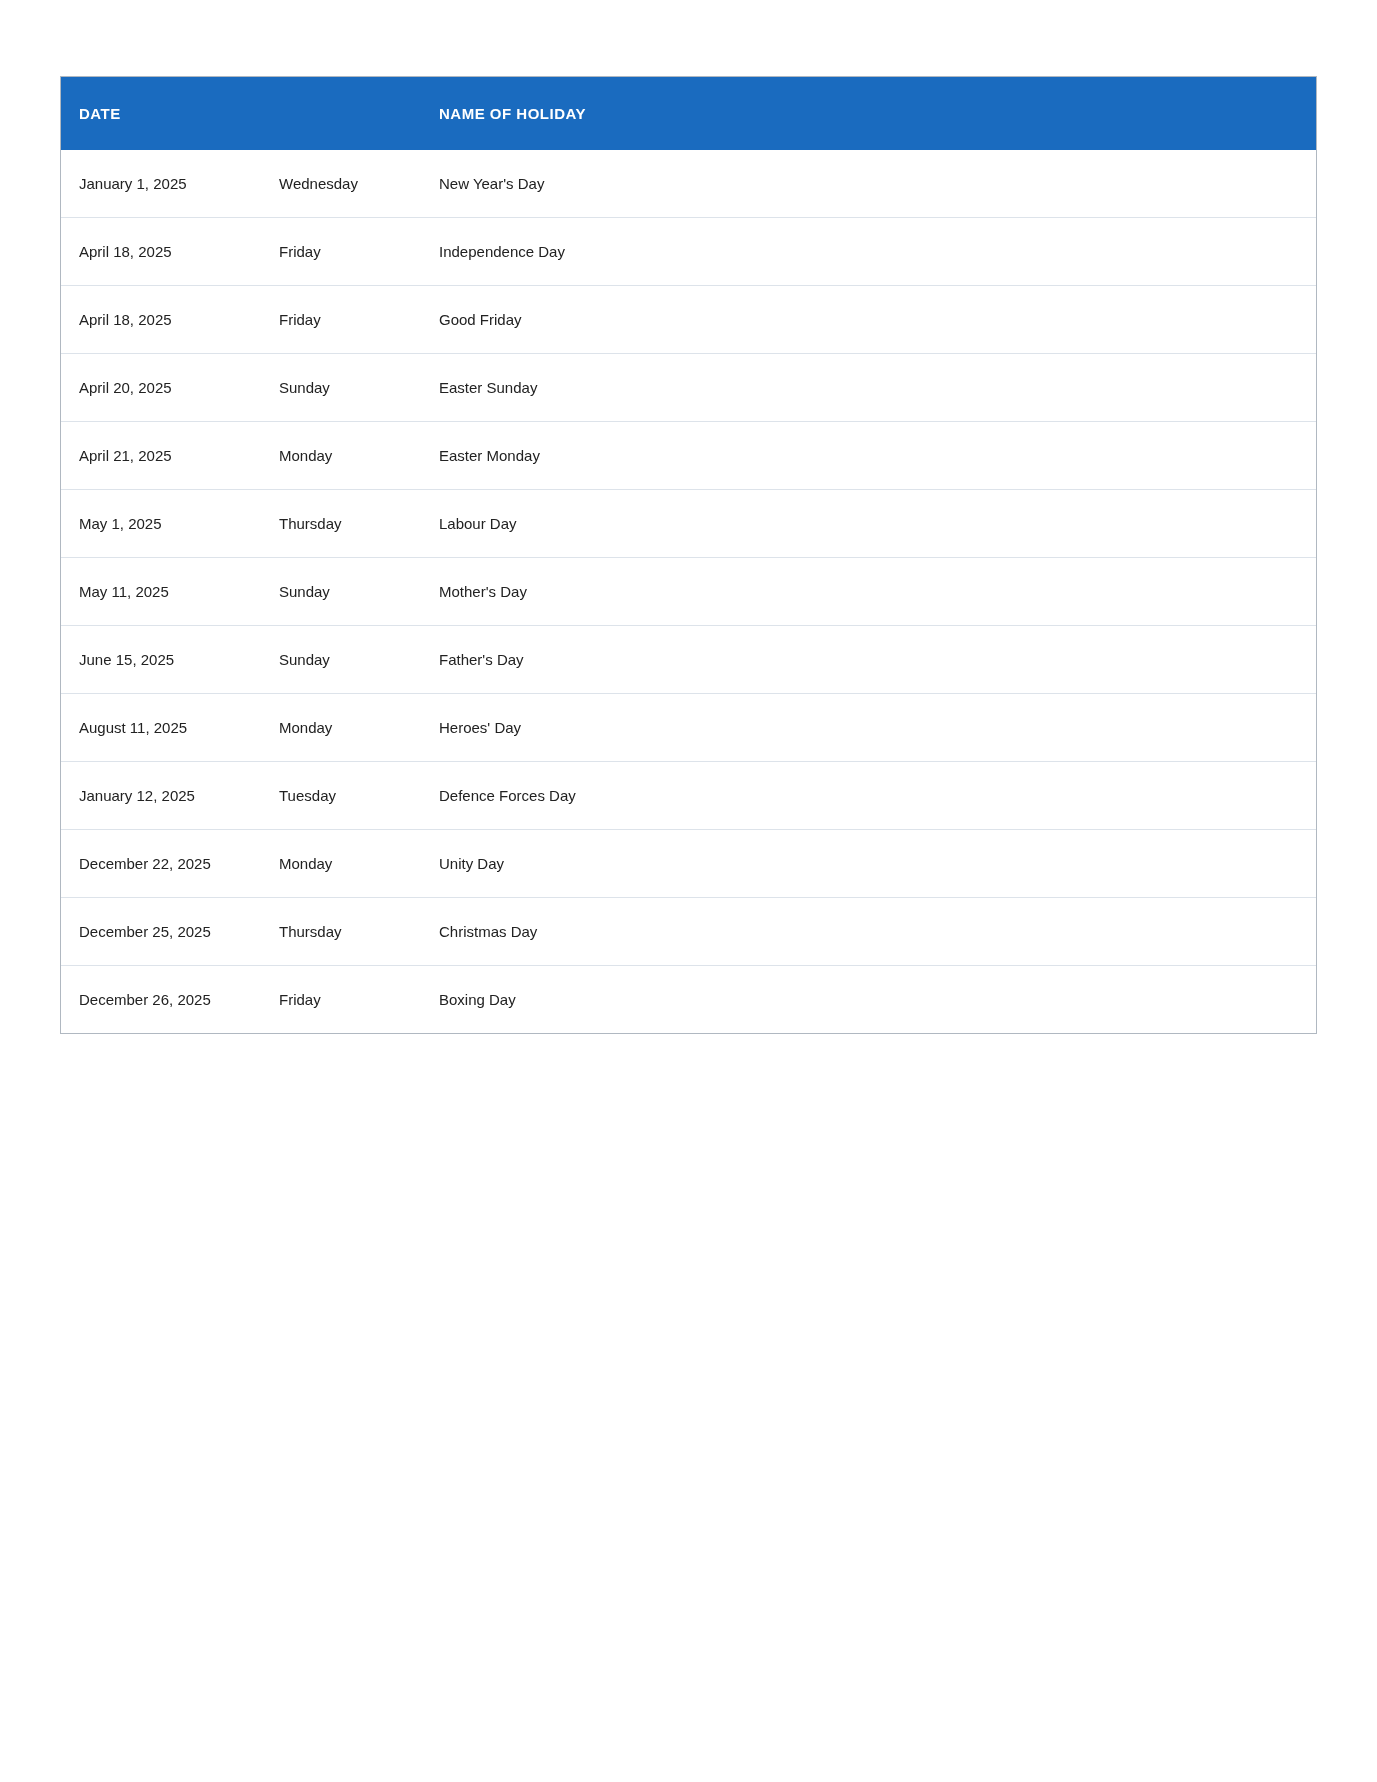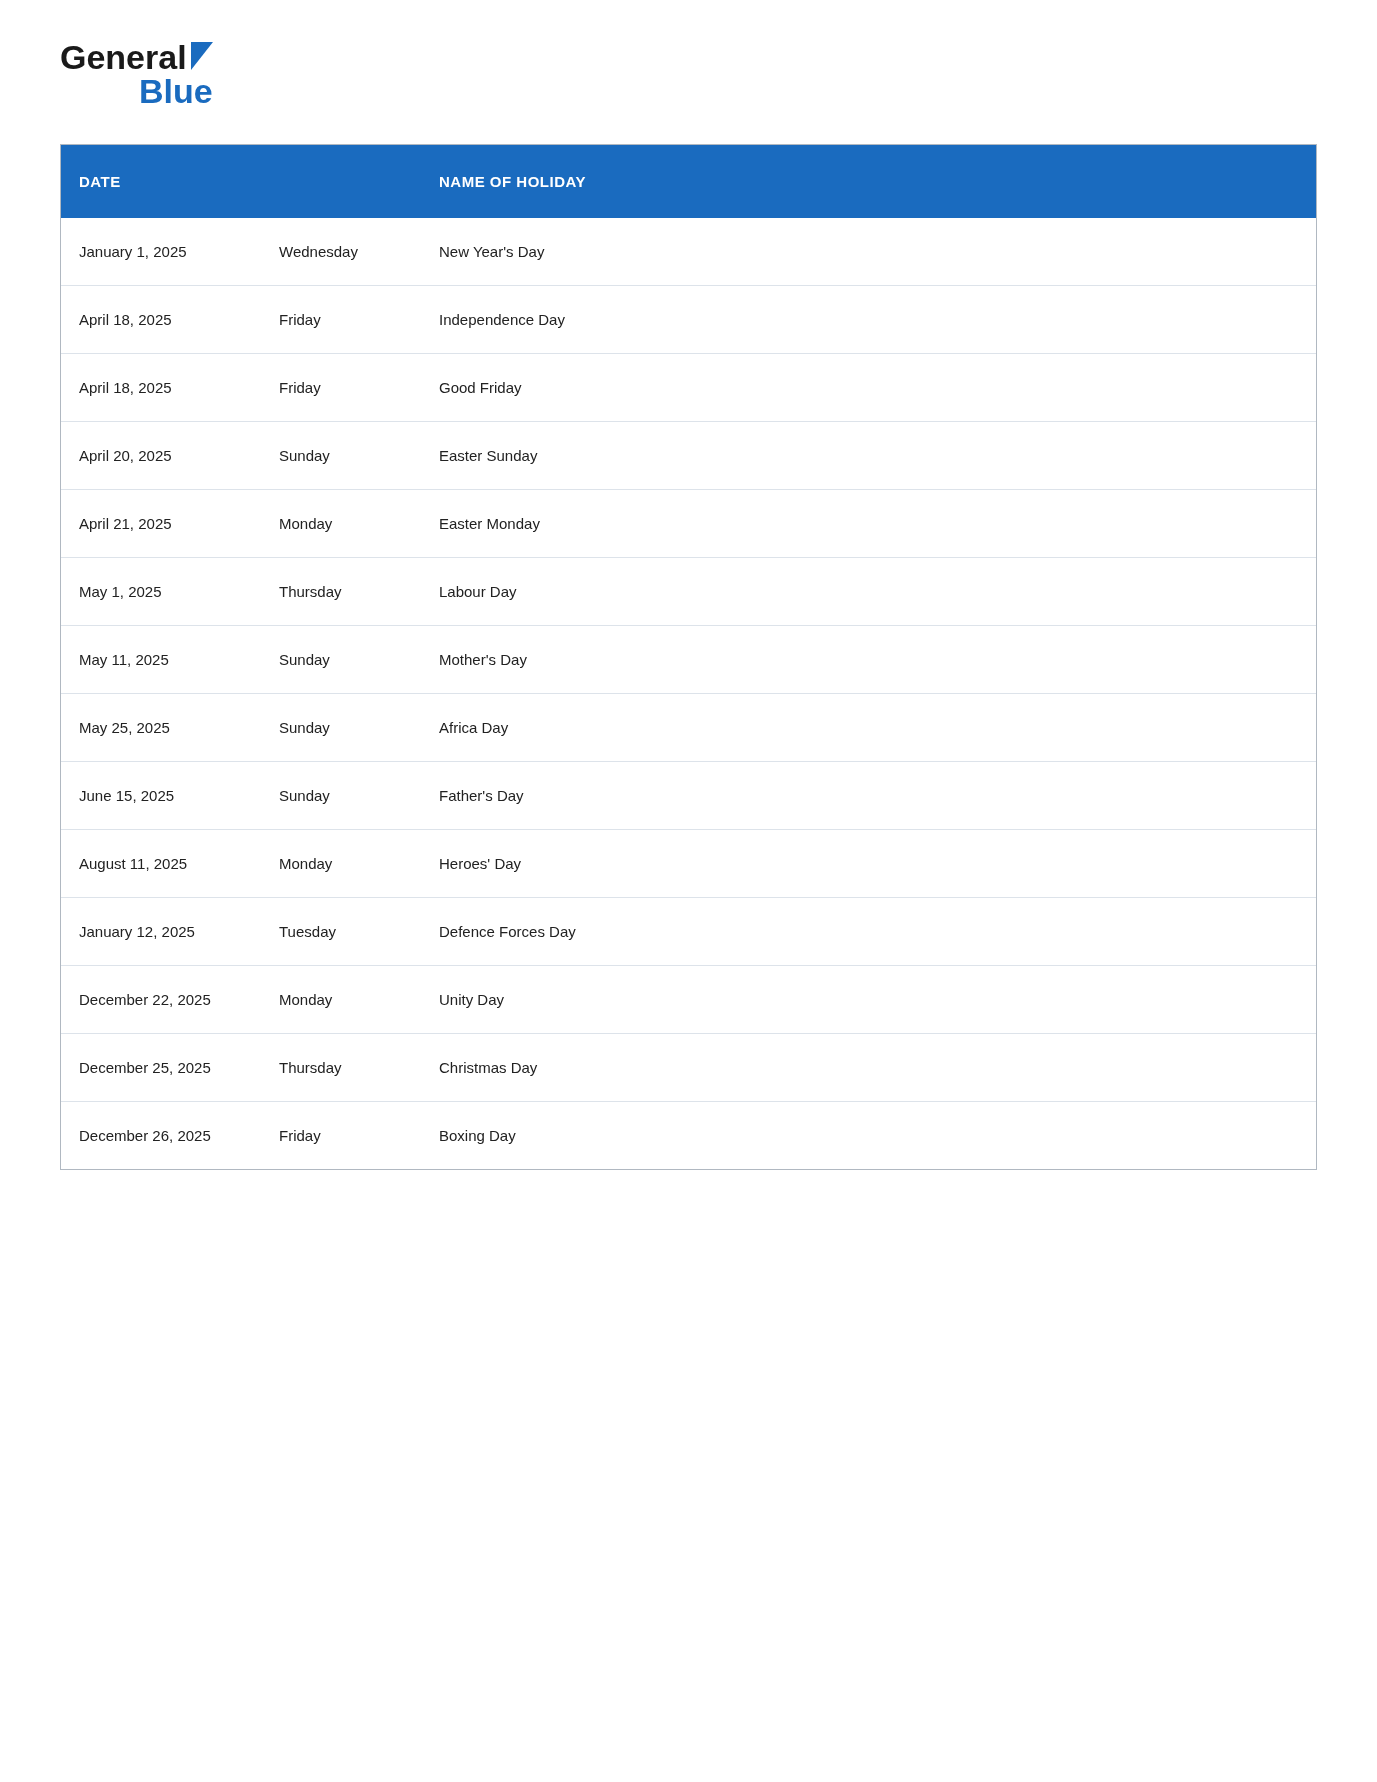--- a/index.html
+++ b/index.html
@@ -120,34 +120,20 @@
       font-weight: bold;
       color: #1a6bbf;
       font-family: Arial, sans-serif;
     }
   </style>
 </head>
 <body>
 
 <div class="header">
 
-  <div class="logo-wrapper">
-    <div class="logo-row1">
-      <span class="logo-text-general">General</span>
-
-      <span class="logo-chevron">
-        <svg width="22" height="28" viewBox="0 0 22 28" xmlns="http://www.w3.org/2000/svg">
-          <polygon points="0,0 22,0 0,28" fill="#1a6bbf"></polygon>
-        </svg>
-      </span>
-    </div>
-    <div class="logo-row2">
-      <span class="logo-text-blue">Blue</span>
-    </div>
-  </div>
 
 </div>
 
 <div class="table-container">
   <table>
     <thead>
       <tr>
         <th class="col-date">DATE</th>
         <th class="col-day"></th>
         <th class="col-holiday">NAME OF HOLIDAY</th>
@@ -183,25 +169,20 @@
           <td class="col-date">May 1, 2025</td>
           <td class="col-day">Thursday</td>
           <td class="col-holiday">Labour Day</td>
         </tr>
         <tr>
           <td class="col-date">May 11, 2025</td>
           <td class="col-day">Sunday</td>
           <td class="col-holiday">Mother's Day</td>
         </tr>
         <tr>
-          <td class="col-date">May 25, 2025</td>
-          <td class="col-day">Sunday</td>
-          <td class="col-holiday">Africa Day</td>
-        </tr>
-        <tr>
           <td class="col-date">June 15, 2025</td>
           <td class="col-day">Sunday</td>
           <td class="col-holiday">Father's Day</td>
         </tr>
         <tr>
           <td class="col-date">August 11, 2025</td>
           <td class="col-day">Monday</td>
           <td class="col-holiday">Heroes' Day</td>
         </tr>
         <tr>

